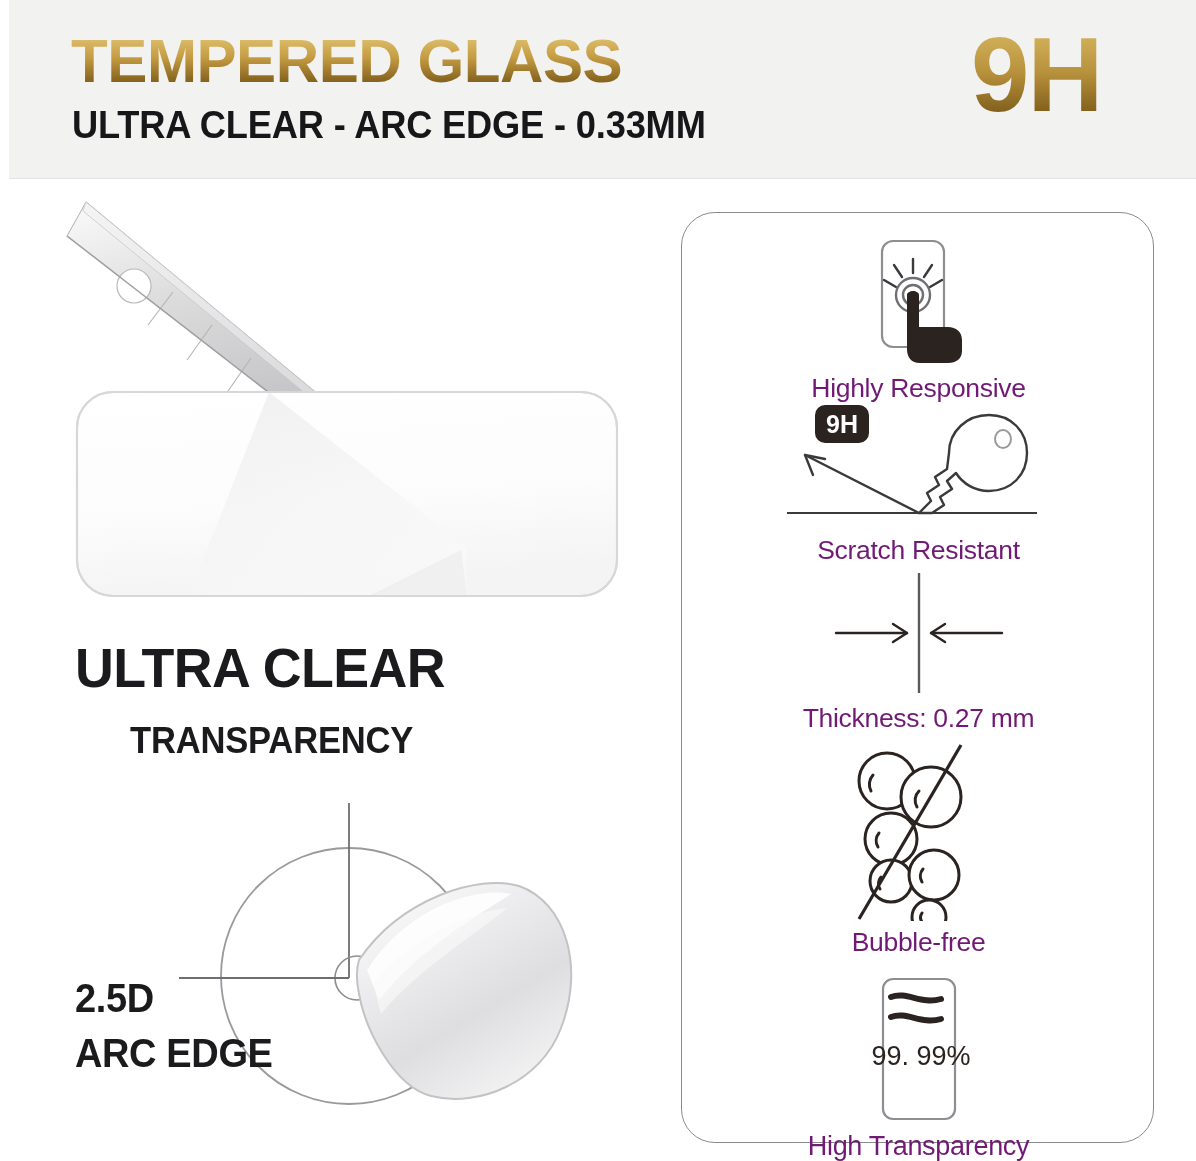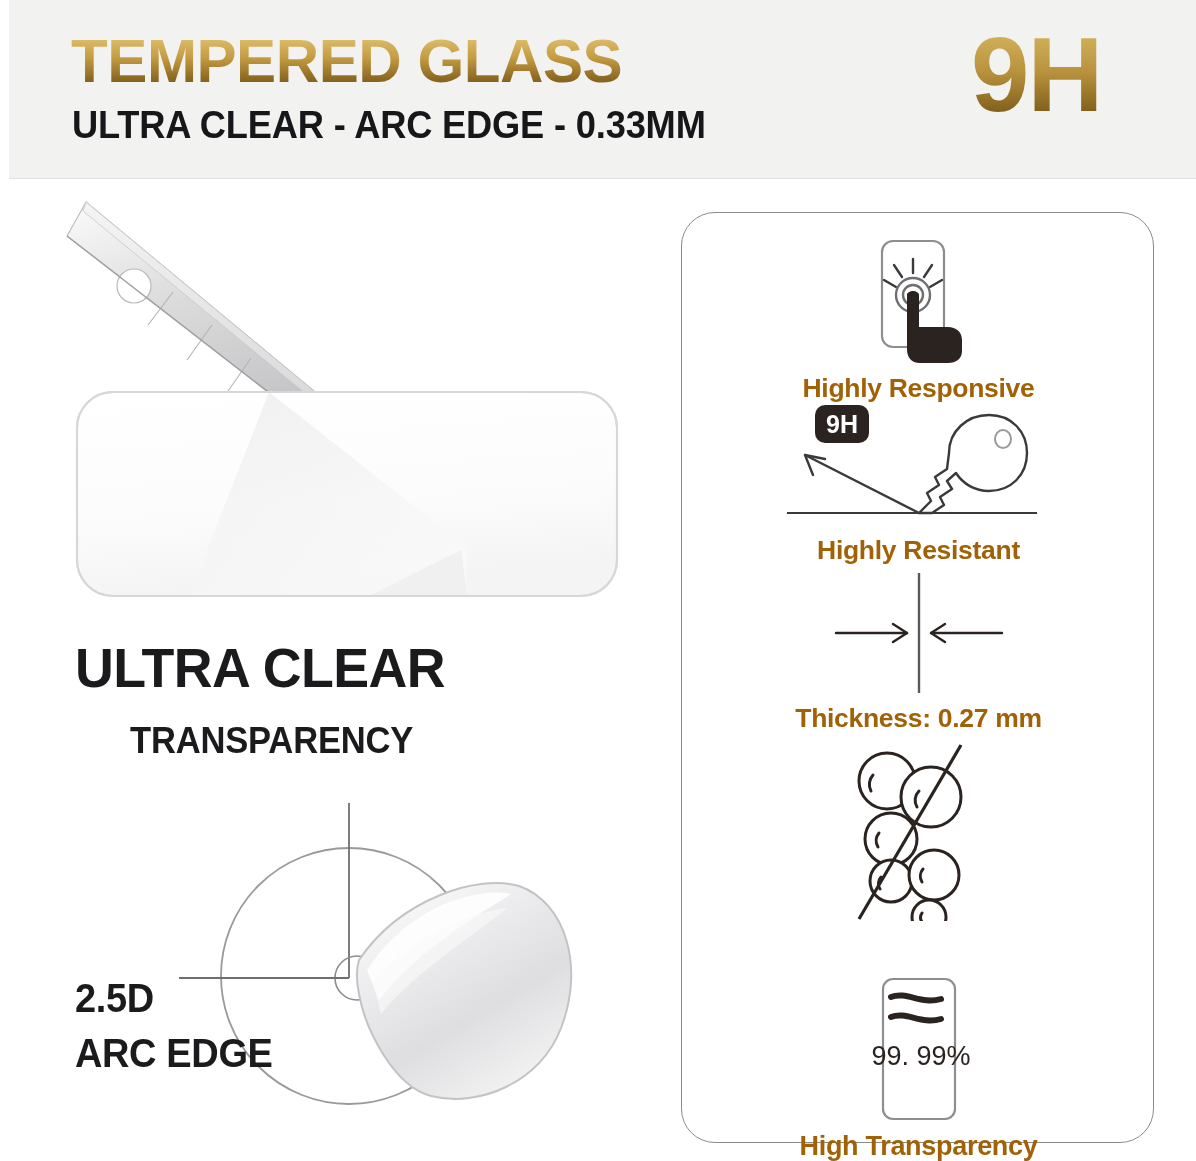--- a/index.html
+++ b/index.html
@@ -84,21 +84,21 @@
     position:absolute;left:672px;top:212px;
     width:473px;height:931px;
     border:1.6px solid #8b8b8e;
     border-radius:34px;
     background:#fff;
     box-sizing:border-box;
   }
   .feat{position:absolute;left:0;width:473px;text-align:center;}
   .feat-ico{display:block;margin:0 auto;}
   .feat-label{
-    font-size:26.5px;font-weight:bold;color:#a16207;
+    font-size:26.5px;font-weight:normal;color:#701a75;
     line-height:1;margin-top:8px;letter-spacing:-0.3px;
     white-space:nowrap;
   }
   .feat-label.big{font-size:27px;}
 
   .f1{top:22px;}
   .f2{top:188px;}
   .f3{top:356px;}
   .f4{top:528px;}
   .f5{top:762px;}
@@ -267,21 +267,21 @@
                    L 162 100 L 158 92 L 170 84 L 166 76 L 178 68
                    L 180 52
                    C 180 30, 198 14, 220 14
                    C 242 14, 258 30, 258 52
                    C 258 74, 242 90, 220 90
                    C 206 90, 194 83, 187 72
                    L 178 80 L 183 88 L 171 96 L 175 104 L 163 112 Z"></path>
         </g>
         <ellipse cx="234" cy="38" rx="8" ry="9" fill="none" stroke="#9a9a9e" stroke-width="2"></ellipse>
       </svg>
-      <div class="feat-label">Highly Resistant</div>
+      <div class="feat-label">Scratch Resistant</div>
     </div>
 
     <div class="feat f3">
       <svg class="feat-ico" width="230" height="128" viewBox="0 0 230 128">
 
         <line x1="115" y1="4" x2="115" y2="124" stroke="#5a5a5e" stroke-width="2.4"></line>
 
         <g stroke="#2a2320" stroke-width="2.4" fill="none" stroke-linecap="round">
           <line x1="32" y1="64" x2="103" y2="64"></line>
           <path d="M 103 64 L 89 55 M 103 64 L 89 73"></path>
@@ -308,20 +308,21 @@
           <path d="M 44 34 A 14 14 0 0 0 42 50"></path>
           <path d="M 90 50 A 13 13 0 0 0 88 66"></path>
           <path d="M 50 92 A 12 12 0 0 0 49 106"></path>
           <path d="M 52 136 A 10 10 0 0 0 51 148"></path>
           <path d="M 94 128 A 11 11 0 0 0 93 141"></path>
           <path d="M 93 172 A 8 8 0 0 0 93 181"></path>
         </g>
 
         <line x1="132" y1="4" x2="30" y2="178" stroke="#2a2320" stroke-width="3.2"></line>
       </svg>
+      <div class="feat-label">Bubble-free</div>
     </div>
 
     <div class="feat f5">
       <svg class="feat-ico" width="120" height="150" viewBox="0 0 120 150">
         <rect x="24" y="4" width="72" height="140" rx="10" ry="10" fill="#ffffff" stroke="#8e8e92" stroke-width="2.2"></rect>
 
         <g stroke="#2a2320" stroke-width="6" fill="none" stroke-linecap="round">
           <path d="M 32 22 C 48 16, 62 30, 82 24"></path>
           <path d="M 32 42 C 48 36, 62 50, 82 44"></path>
         </g>

